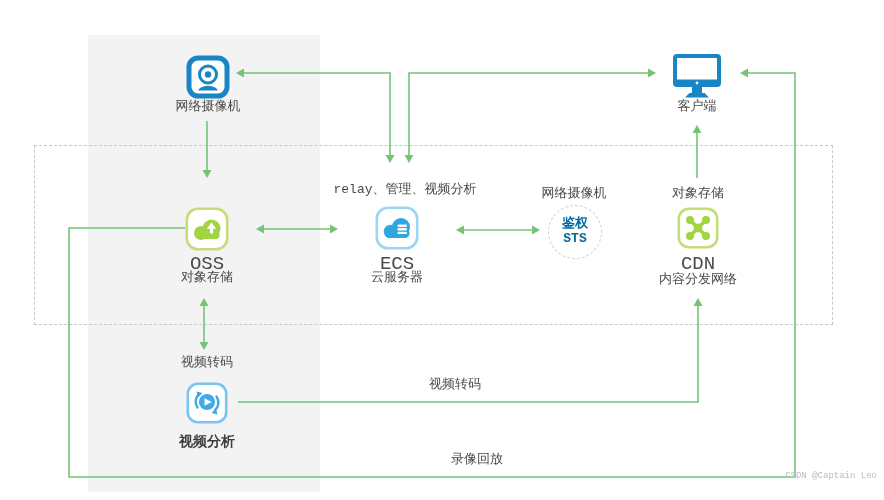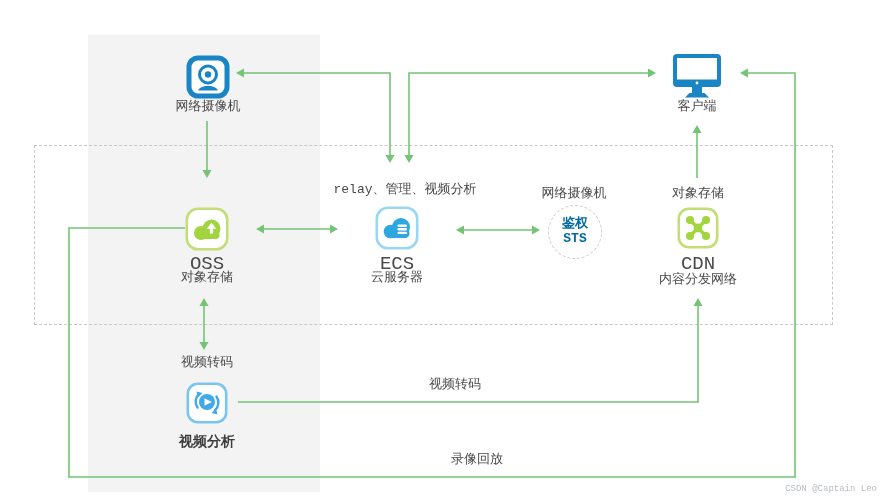--- a/index.html
+++ b/index.html
@@ -25,21 +25,21 @@
   }
   .lbl.title{font-size:19px;}
   .lbl.bold{font-weight:bold;font-size:14px;color:#3d3d3d;}
   .sts-badge{
     position:absolute;left:548px;top:205px;width:54px;height:54px;
     border:1.6px dashed #c9c9c9;border-radius:50%;box-sizing:border-box;
     display:flex;flex-direction:column;align-items:center;justify-content:center;
     color:#0369a1;font-size:13px;font-weight:600;line-height:1.15;
   }
   .watermark{
-    position:absolute;right:7px;top:484px;font-size:9px;color:#b9bdc2;
+    position:absolute;right:7px;top:471px;font-size:9px;color:#b9bdc2;
     transform:none;
   }
 </style>
 </head>
 <body>
 
 <div class="canvas">
 
   <div class="panel"></div>
 

